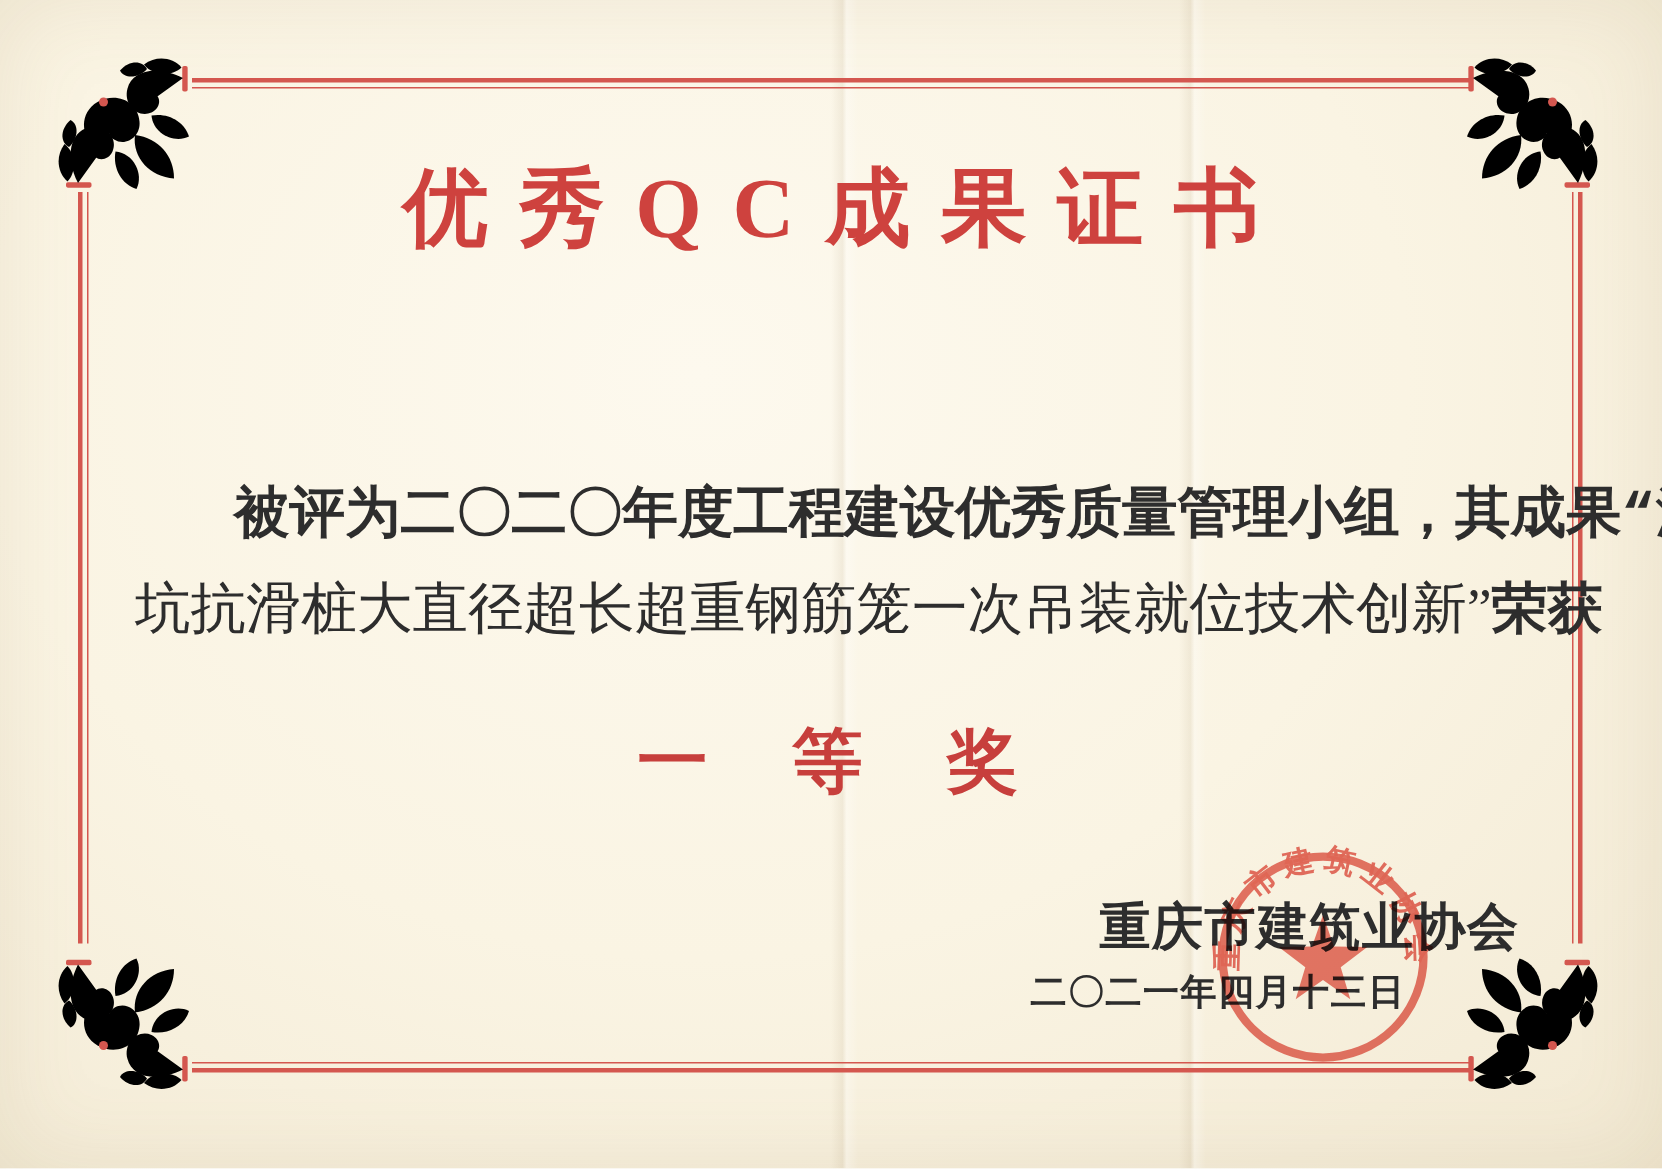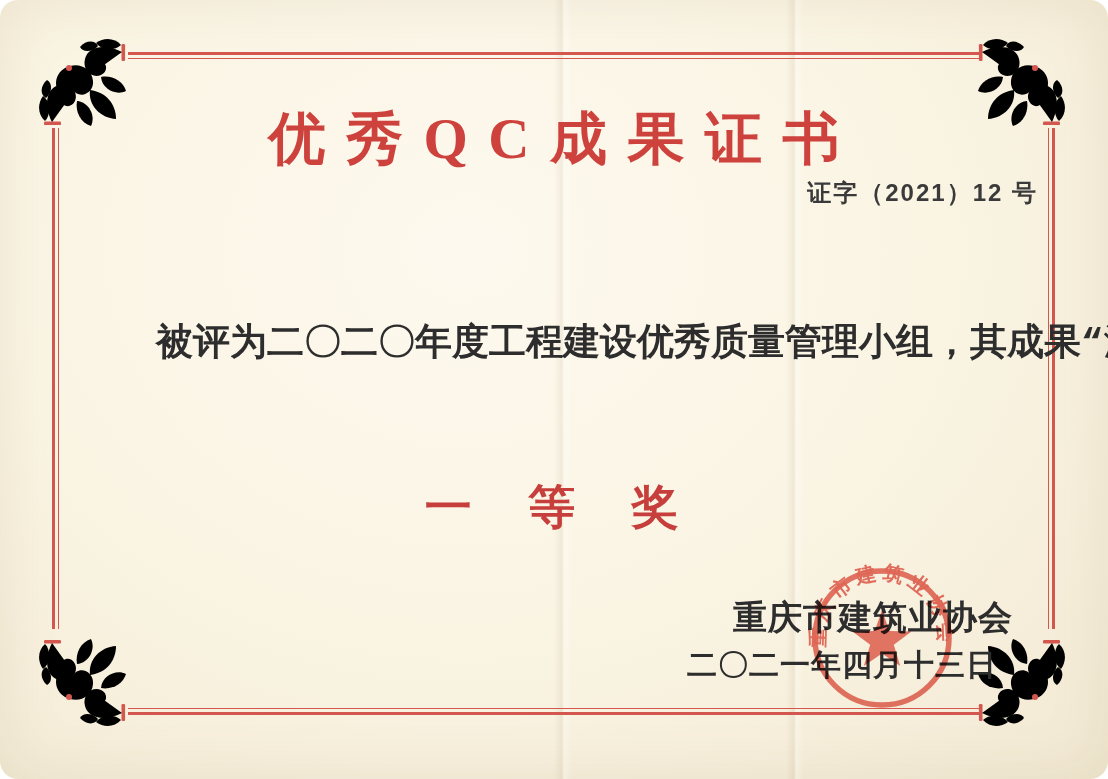--- a/index.html
+++ b/index.html
@@ -12,21 +12,20 @@
   }
   html,body{margin:0;padding:0;}
   body{font-family:"Liberation Sans",sans-serif;}
   .page{
     position:relative;
     width:1108px;height:779px;
     overflow:hidden;
     background:
       radial-gradient(ellipse at 42% 32%, #fdf9ee 0%, #faf4e3 52%, #f2e9d3 100%);
     box-shadow: inset 0 0 60px rgba(150,120,70,.12);
-    border-radius: 18px;
   }
   .fold{position:absolute;top:0;bottom:0;width:18px;pointer-events:none;
     background:linear-gradient(90deg,rgba(0,0,0,0) 0%,rgba(150,125,85,.10) 42%,rgba(255,255,255,.30) 58%,rgba(0,0,0,0) 100%);}
   .fold.f1{left:554px;}
   .fold.f2{left:786px;}
 
   
   .edge{position:absolute;border:0 solid var(--red);}
   .edge.top   {left:128px;top:52px;  width:852px;height:2.6px;border-top-width:3px;border-bottom-width:1.8px;}
   .edge.bottom{left:128px;top:708px; width:852px;height:2.6px;border-bottom-width:3px;border-top-width:1.8px;}
@@ -48,21 +47,21 @@
   .kai{font-family:"Liberation Serif",serif;font-weight:400;}
   .recipient{left:90px;top:252px;font-size:37px;color:var(--ink);white-space:nowrap;
     font-family:"Liberation Serif",serif;}
   .para-line{left:90px;width:952px;font-size:37px;color:var(--ink);white-space:nowrap;}
   .pl1{top:317px;padding-left:66px;}
   .pl2{top:381px;}
   .award{left:0;right:0;top:476px;text-align:center;white-space:nowrap;
     font-family:"Liberation Serif",serif;font-weight:700;font-size:47px;
     color:var(--award-red);letter-spacing:.10em;}
   .issuer{left:733px;top:595px;font-size:34px;font-weight:600;color:var(--ink);letter-spacing:1px;white-space:nowrap;}
-  .date{left:687px;top:645px;font-size:30px;font-weight:600;color:var(--ink);letter-spacing:1px;white-space:nowrap;}
+  .date{left:687px;top:645px;font-size:24px;font-weight:600;color:var(--ink);letter-spacing:1px;white-space:nowrap;}
 
   
   .seal{position:absolute;left:796px;top:553px;width:172px;height:172px;
     mix-blend-mode:multiply;opacity:.88;}
   .seal text{font-family:"Liberation Sans",sans-serif;font-weight:700;}
 </style>
 </head>
 <body>
 
 <svg width="0" height="0" style="position:absolute" aria-hidden="true">
@@ -107,25 +106,27 @@
     </svg>
   <svg class="corner c-bl" viewBox="0 0 96 96">
       <use href="#flourish"></use>
     </svg>
   <svg class="corner c-br" viewBox="0 0 96 96">
       <use href="#flourish"></use>
     </svg>
 
   <div class="abs title">优秀QC成果证书</div>
 
-  <div class="abs serial">证字（2021）12 号</div>
 
 
   <div class="abs para-line pl1">
     <span class="hei">被评为二〇二〇年度工程建设优秀质量管理小组，其成果“</span><span class="kai">深基</span>
+  </div>
+  <div class="abs para-line pl2">
+    <span class="kai">坑抗滑桩大直径超长超重钢筋笼一次吊装就位技术创新”</span><span class="hei">荣获</span>
   </div>
 
   <div class="abs award">一　等　奖</div>
 
   <div class="abs issuer">重庆市建筑业协会</div>
   <div class="abs date">二〇二一年四月十三日</div>
 
   <svg class="seal" viewBox="0 0 172 172">
     <circle cx="86" cy="85" r="67" fill="none" stroke="#e2564a" stroke-width="5.5" opacity=".92"></circle>
     <polygon fill="#e2564a" opacity=".9" transform="translate(86,88)" points="0,-31 7.3,-10 29.5,-9.6 11.8,3.8 18.2,25.1 0,12.4 -18.2,25.1 -11.8,3.8 -29.5,-9.6 -7.3,-10"></polygon>

